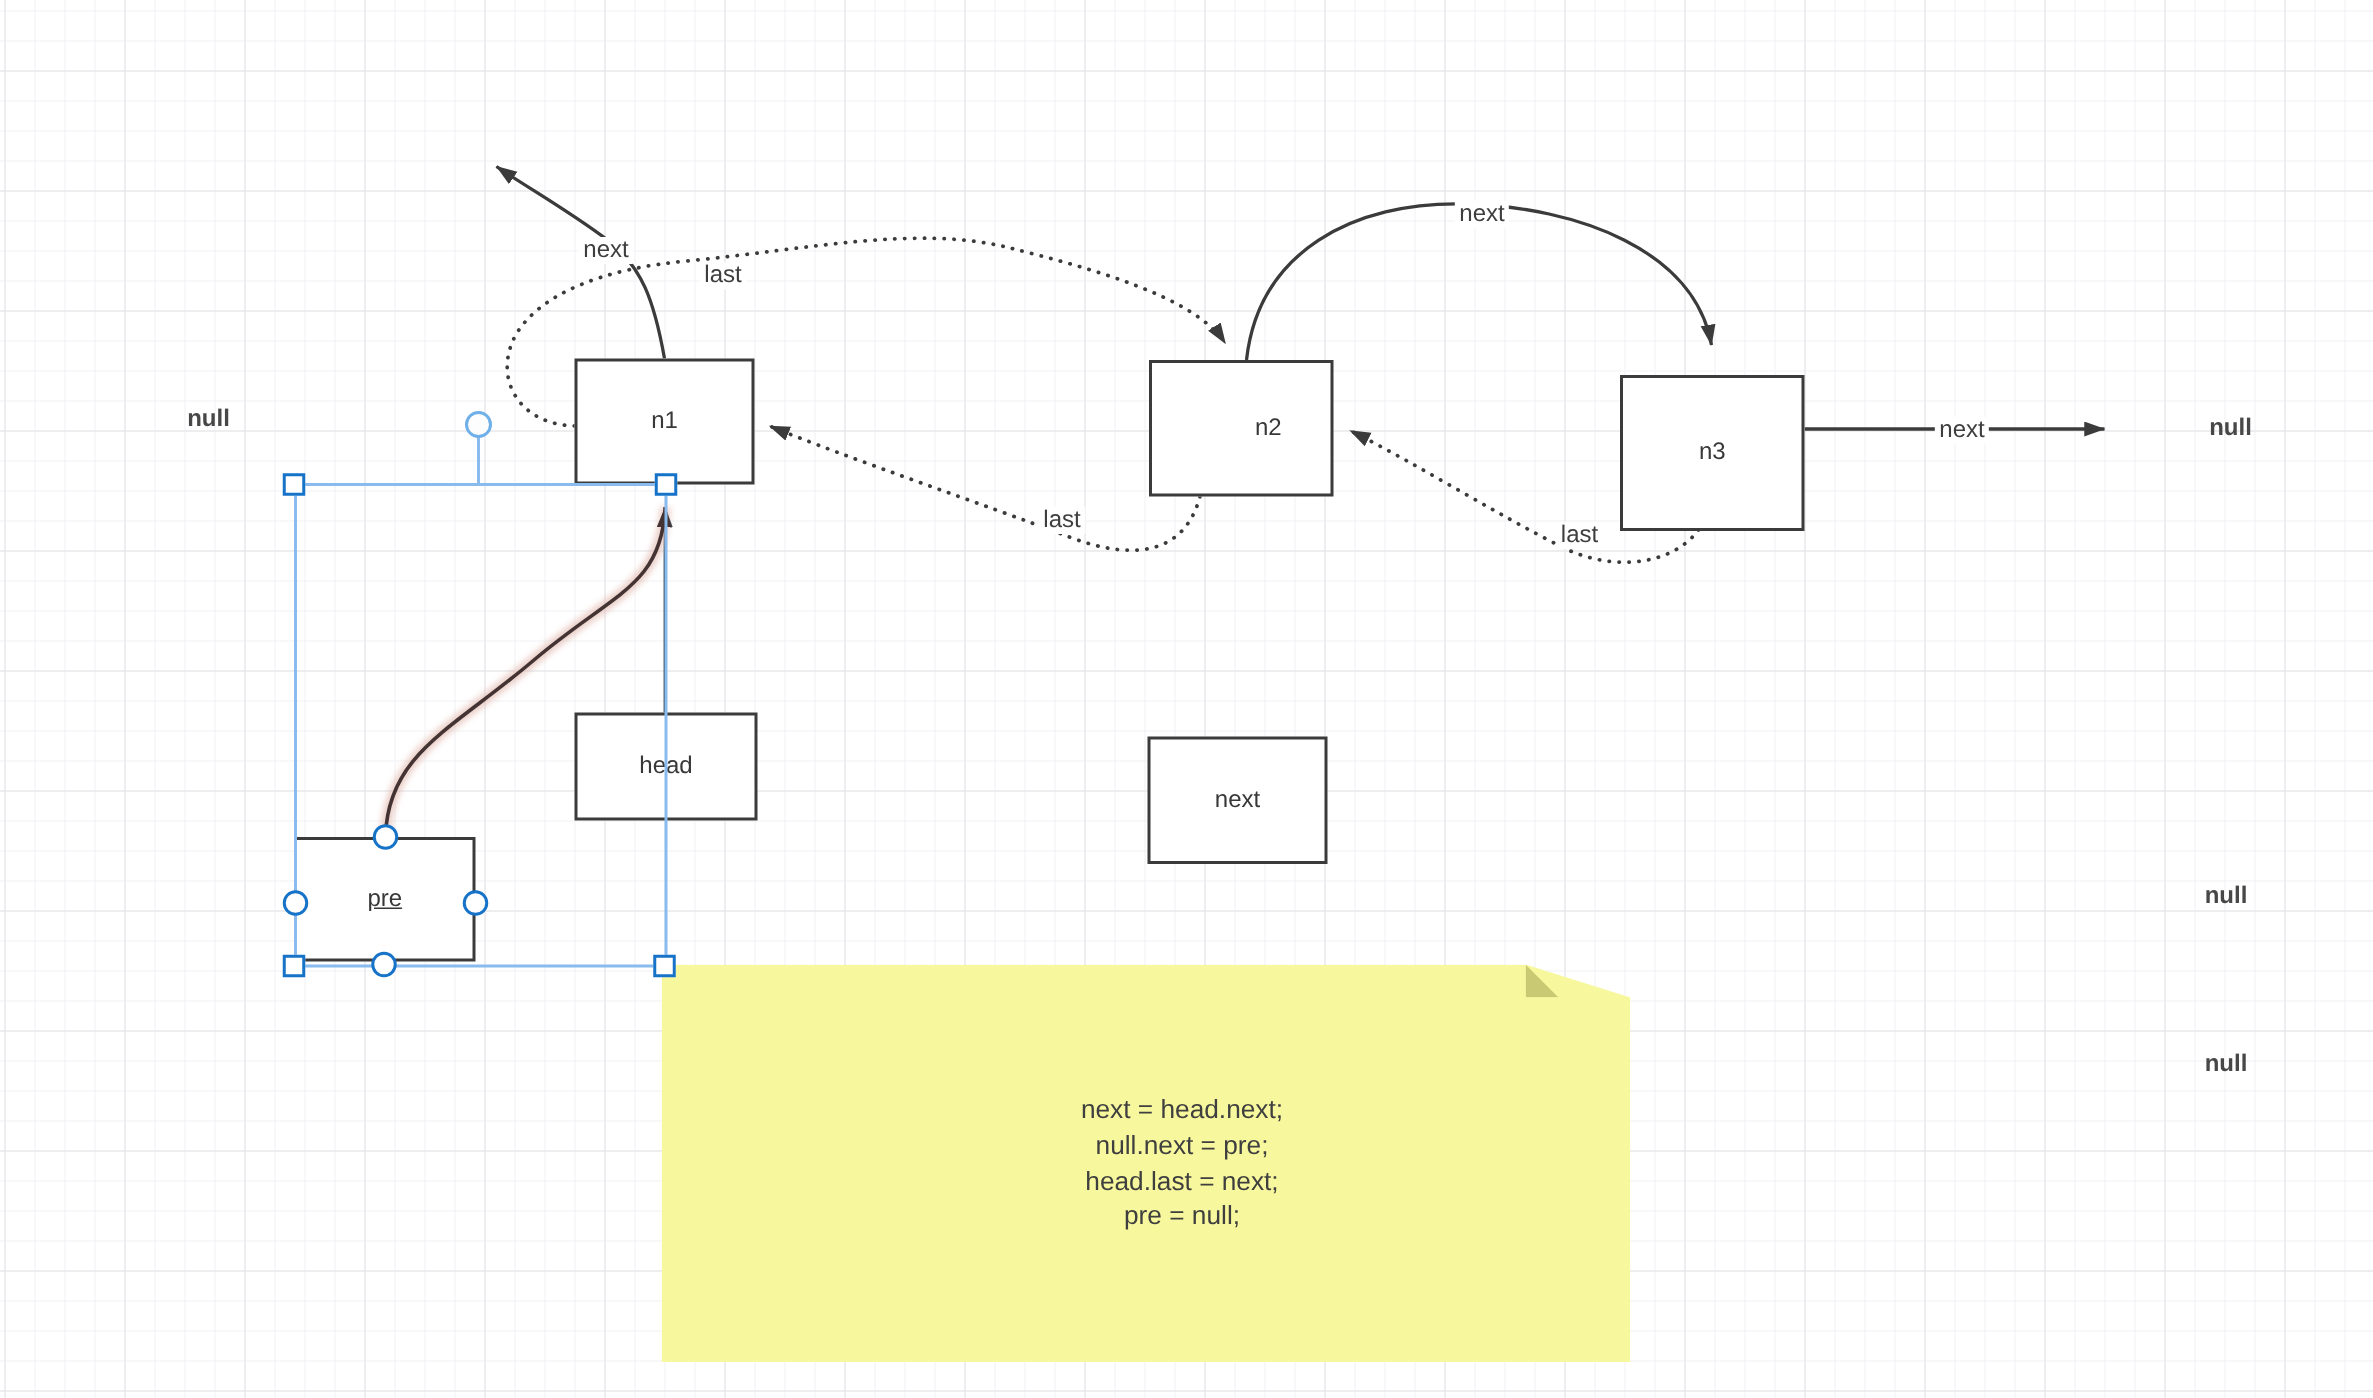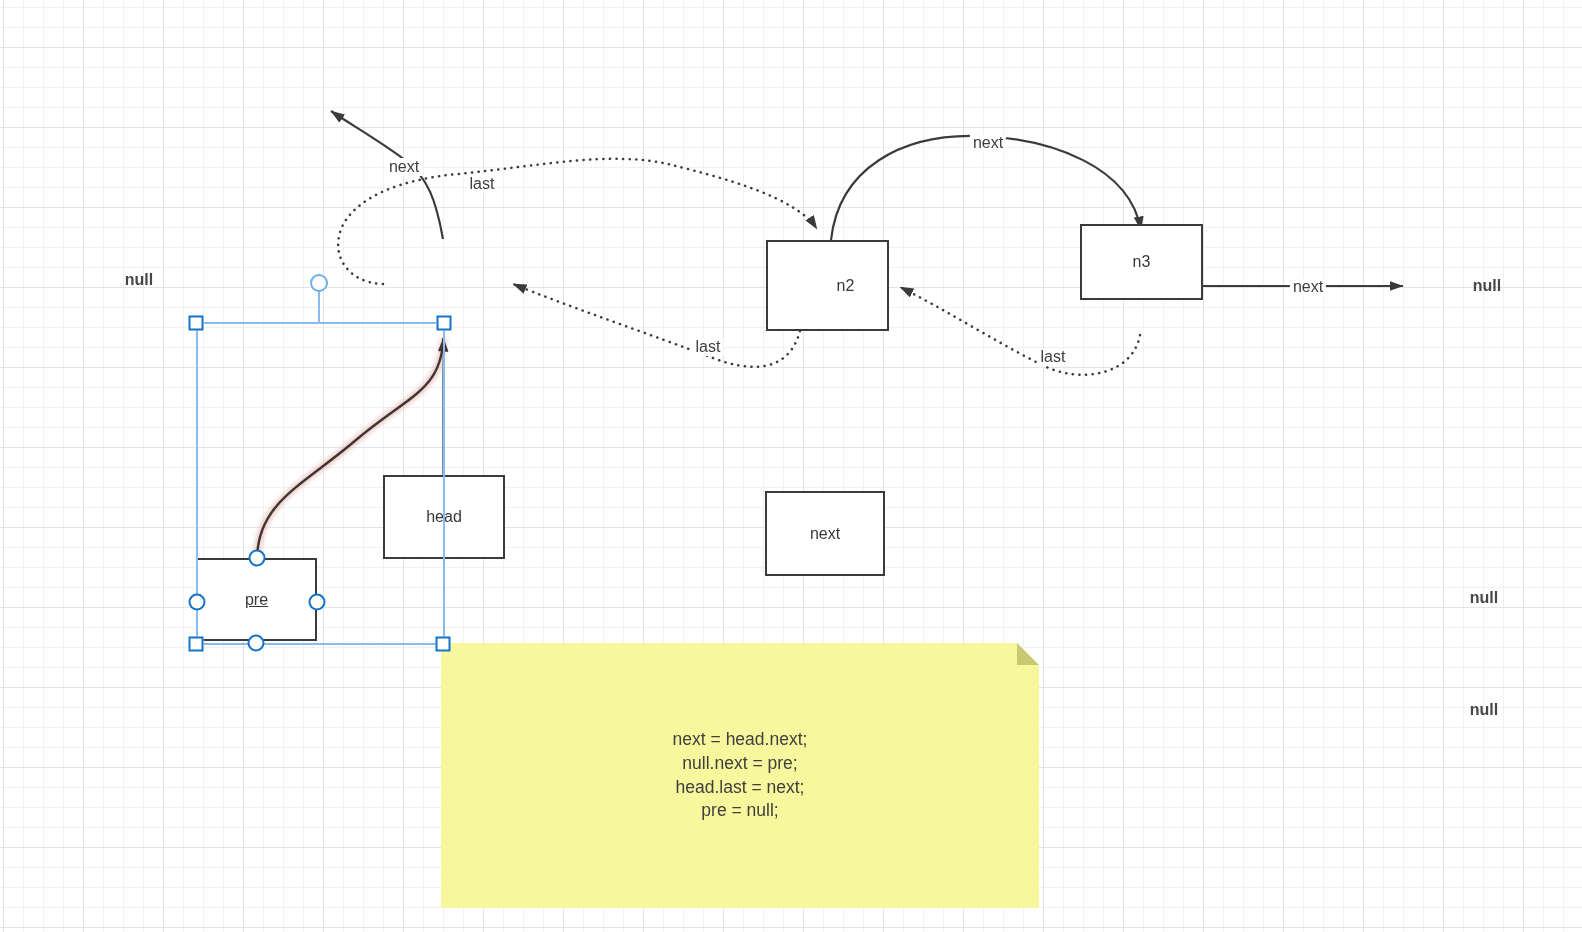--- a/index.html
+++ b/index.html
@@ -28,21 +28,21 @@
   }
   .null-label{
     position:absolute;transform:translate(-50%,-50%);
     font-size:16px;color:#474747;white-space:nowrap;font-weight:bold;
   }
   .note{
     position:absolute;left:441px;top:643px;width:598px;height:265px;
     background:#f7f79d;
     clip-path:polygon(0 0, 576px 0, 100% 22px, 100% 100%, 0 100%);
     display:flex;flex-direction:column;justify-content:center;align-items:center;
-    font-size:17.5px;line-height:23.6px;color:#3f3f3f;text-align:center;
+    font-size:17.5px;line-height:23.6px;color:#3f3f3f;text-align:center;padding-left:48px;
   }
   .note-fold{
     position:absolute;left:1017px;top:643px;width:22px;height:22px;
     clip-path:polygon(0 0,100% 100%,0 100%);
     background:#c9c973;
   }
   .sel-line{position:absolute;background:#8abbee;}
   .handle-square{
     position:absolute;width:15px;height:15px;background:#fff;
     border:2px solid #1673c8;box-sizing:border-box;transform:translate(-50%,-50%);
@@ -96,27 +96,30 @@
 
     <path d="M831,240 C839,168 902,134 977,136 C1052,138 1130,167 1141,230" fill="none" stroke="#3b3b3b" stroke-width="2.2" marker-end="url(#ah)"></path>
 
     <path d="M800,331 C789,372 752,373 713,358 C655,336 567,306 513,284" fill="none" stroke="#3b3b3b" stroke-width="2.5" stroke-linecap="round" stroke-dasharray="0.2 6.4" marker-end="url(#ah)"></path>
 
     <path d="M1203,286 L1403,286" fill="none" stroke="#3b3b3b" stroke-width="2.2" marker-end="url(#ah)"></path>
 
     <path d="M1140,335 C1133,374 1082,385 1042,365 C998,343 944,309 900,287" fill="none" stroke="#3b3b3b" stroke-width="2.5" stroke-linecap="round" stroke-dasharray="0.2 6.4" marker-end="url(#ah)"></path>
   </svg>
 
+  <div class="node" style="left:383px;top:239px;width:120px;height:84px;">
+    <span>n1</span>
+  </div>
   <div class="node" style="left:766px;top:240px;width:123px;height:91px;padding-left:36px;">
     <span>n2</span>
   </div>
-  <div class="node" style="left:1080px;top:224px;width:123px;height:76px;">
+  <div class="node" style="left:1080px;top:250px;width:123px;height:104px;">
     <span>n3</span>
   </div>
-  <div class="node" style="left:383px;top:475px;width:122px;height:84px;">
+  <div class="node" style="left:383px;top:475px;width:122px;height:72px;">
     <span>head</span>
   </div>
   <div class="node" style="left:765px;top:491px;width:120px;height:85px;">
     <span>next</span>
   </div>
   <div class="node" style="left:196px;top:558px;width:121px;height:83px;text-decoration:underline;">
     <span>pre</span>
   </div>
 
   <div class="edge-label" style="left:404px;top:167px;">next</div>

